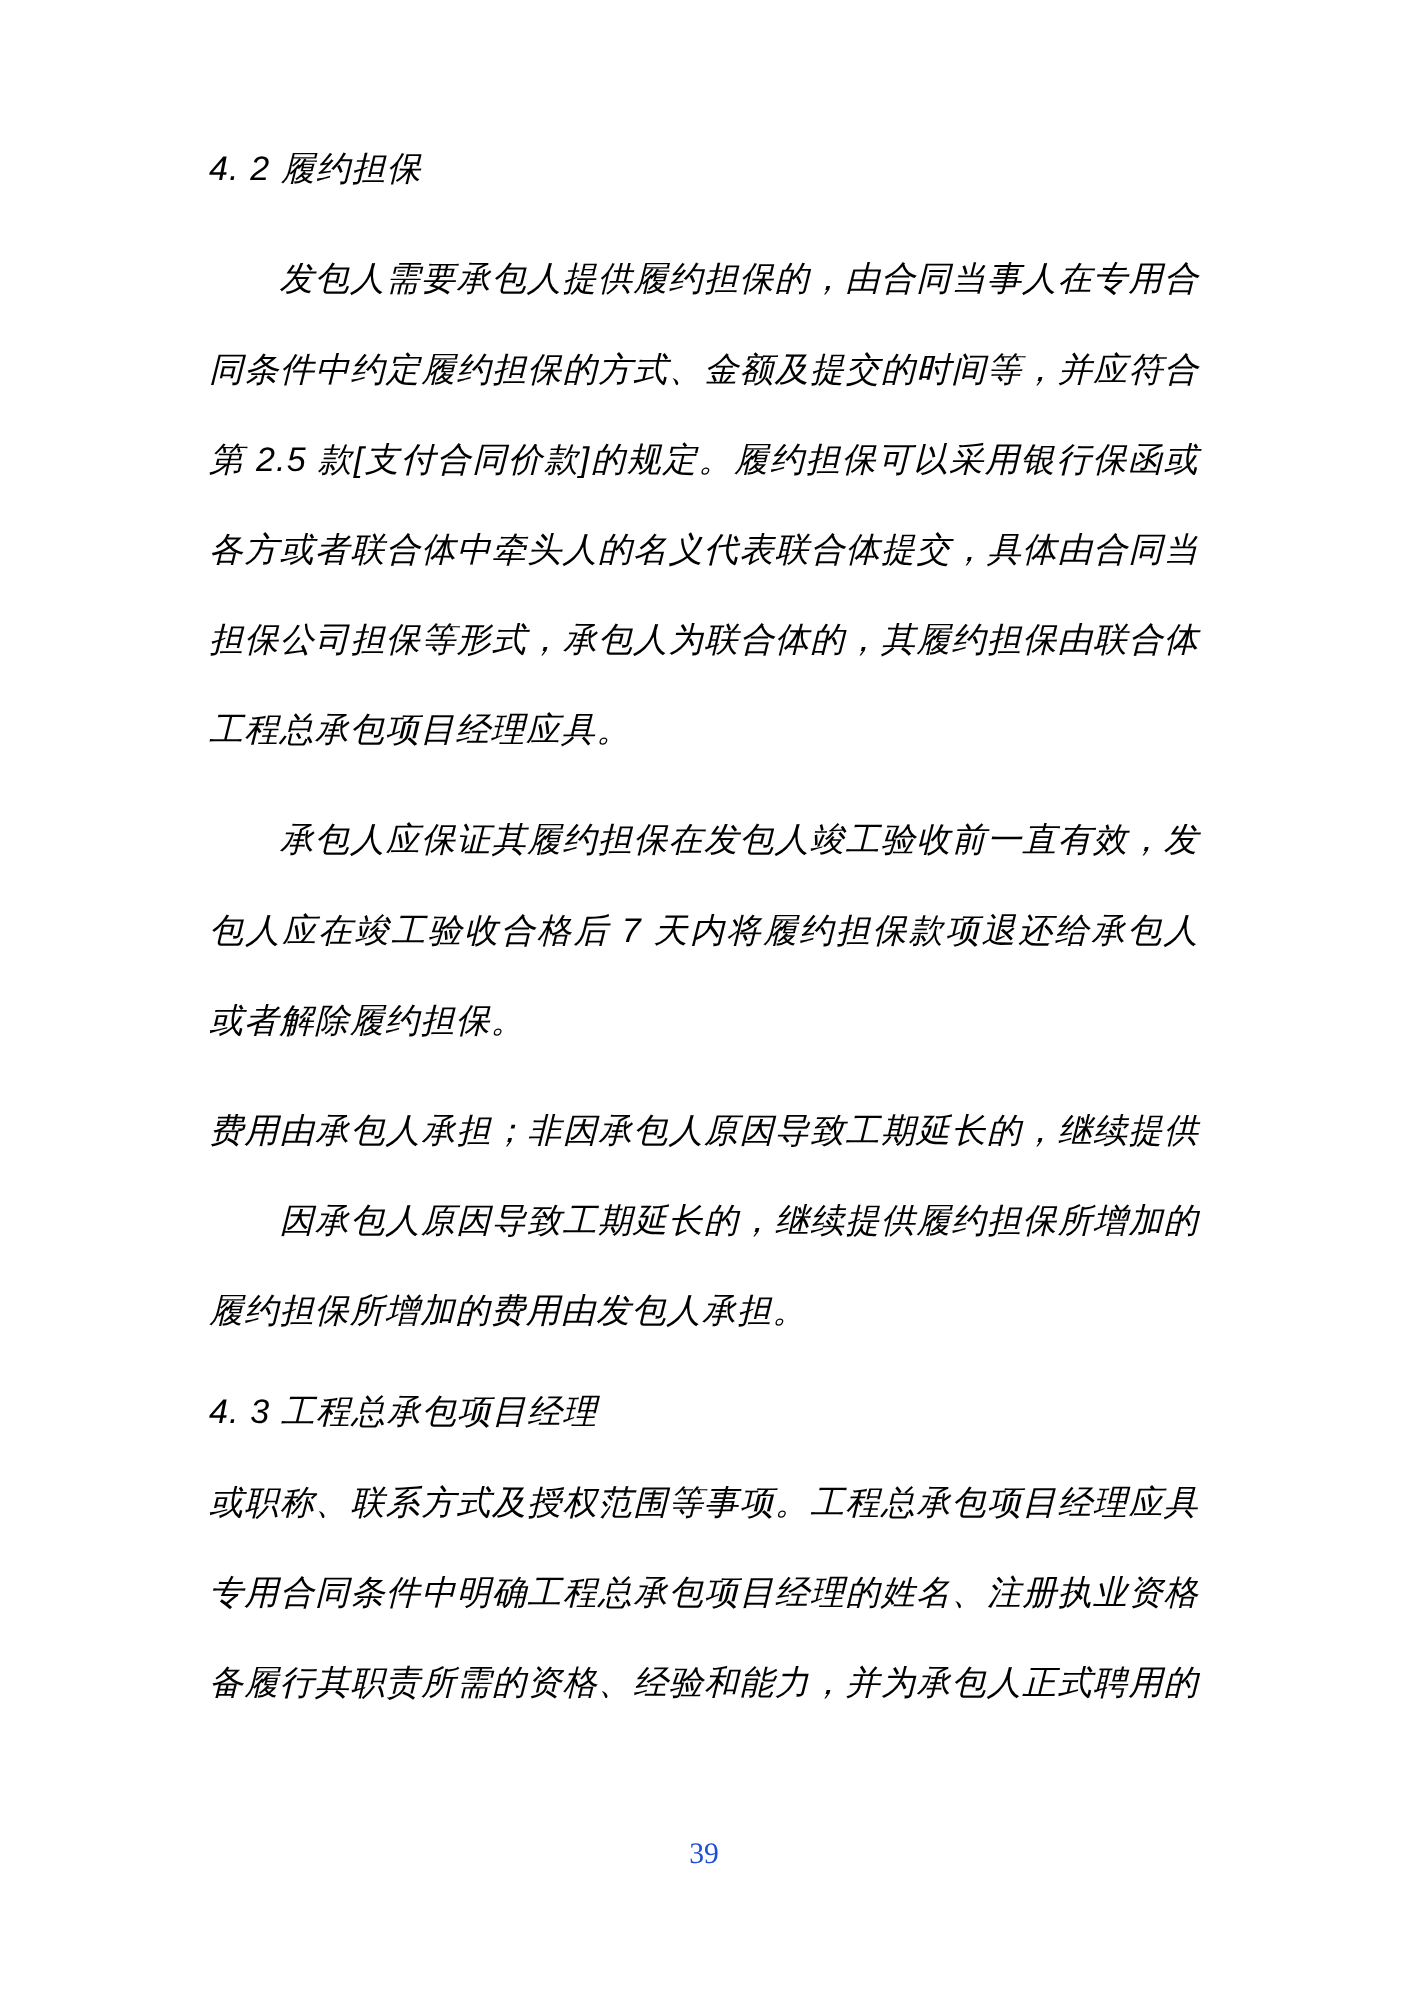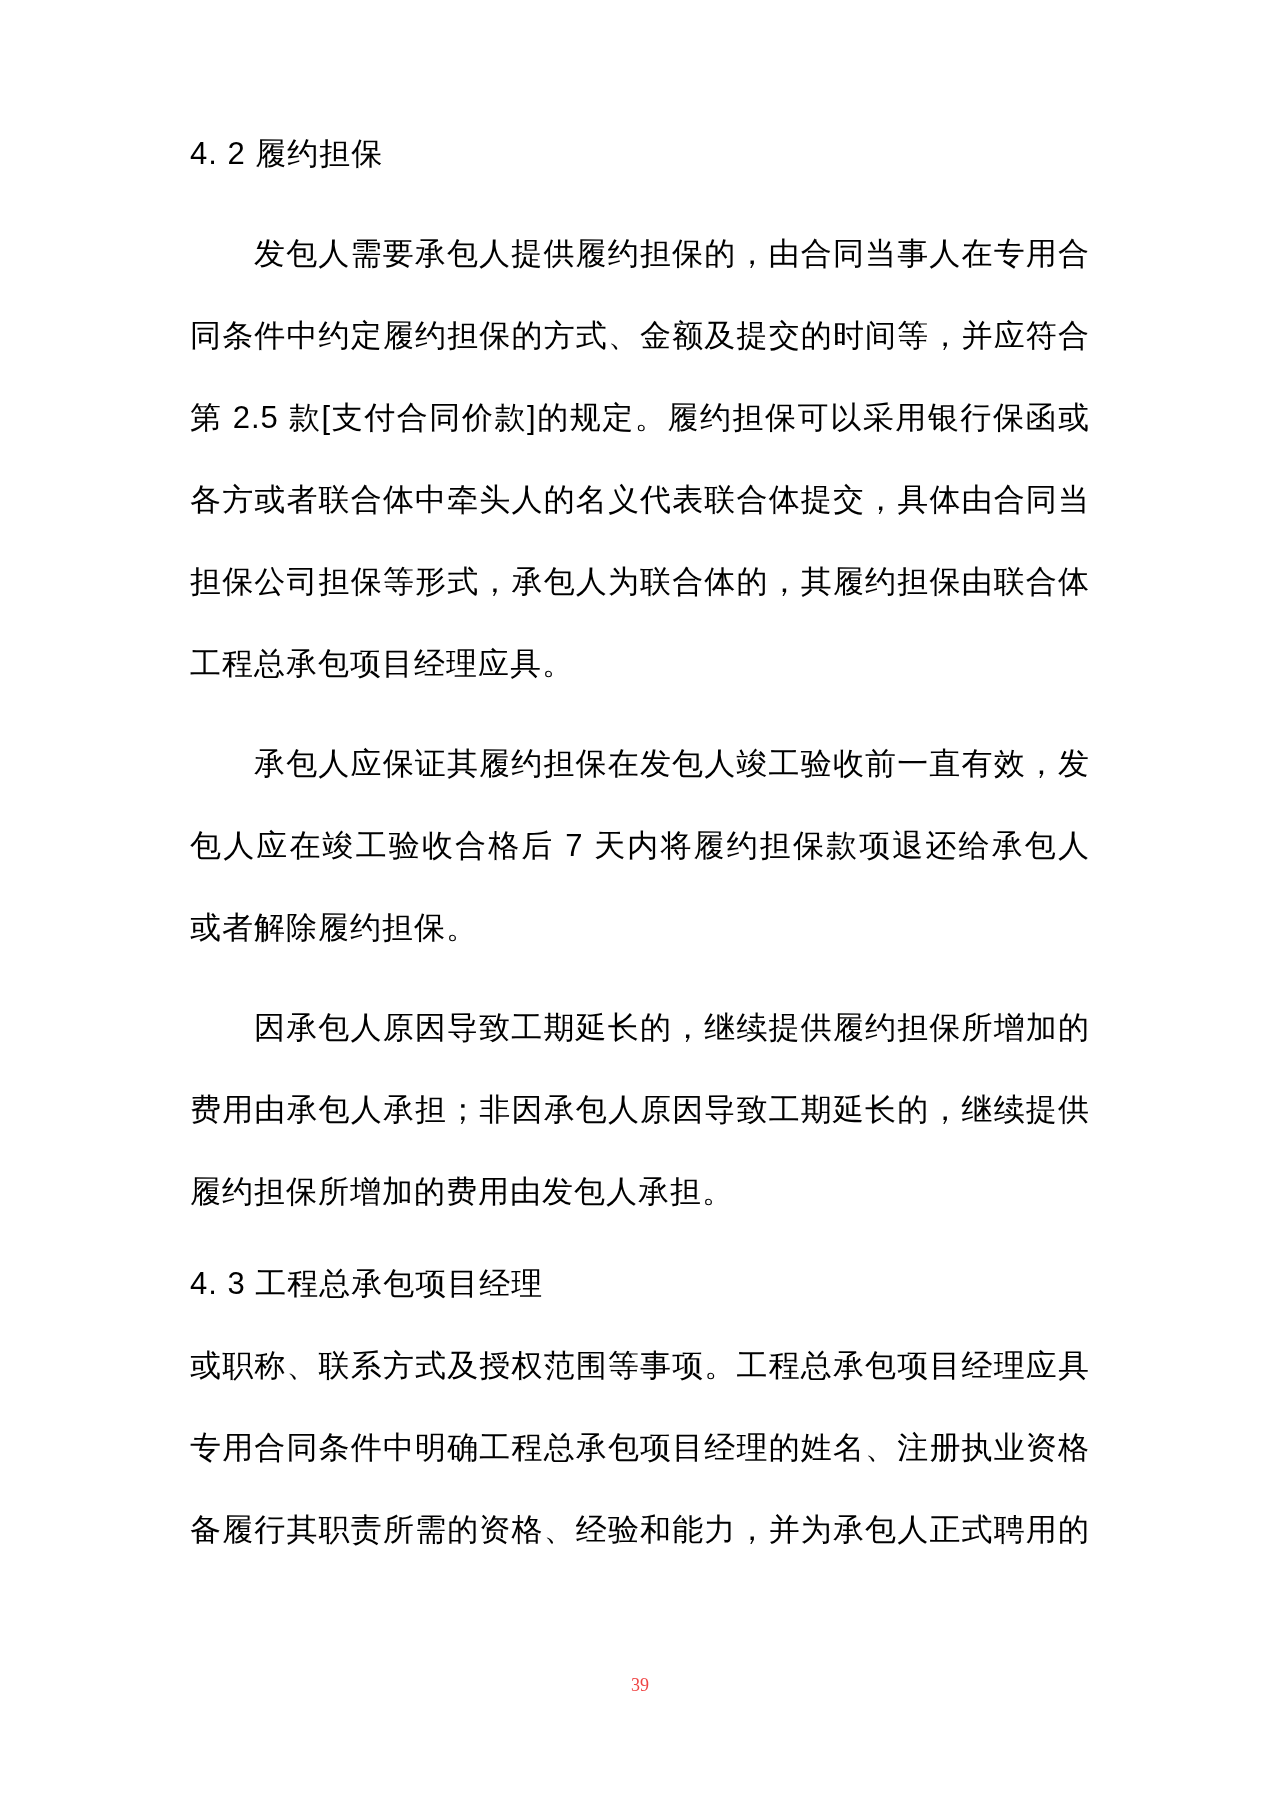--- a/index.html
+++ b/index.html
@@ -14,20 +14,21 @@
     background: #ffffff;
     color: #000000;
     font-family: "Liberation Sans", sans-serif;
     overflow: hidden;
   }
   .content {
     position: absolute;
     left: 190px;
     top: 113px;
     width: 900px;
+    font-style: italic;
   }
   .block { margin-top: 0; }
   .block.gap-para  { margin-top: 18px; }
   .block.gap-small { margin-top: 10px; }
   .line {
     font-size: 31px;
     line-height: 82px;
     height: 82px;
     letter-spacing: 1px;
     text-align: justify;
@@ -44,23 +45,23 @@
     text-align: left;
     text-align-last: left;
   }
   .page-number {
     position: absolute;
     left: 0;
     right: 0;
     top: 1671px;
     text-align: center;
     font-family: "Liberation Serif", serif;
-    font-size: 18px;
+    font-size: 27px;
     line-height: 28px;
-    color: #ef4444;
+    color: #1d4ed8;
   }
 </style>
 </head>
 <body>
 
 <div class="page">
   <div class="content" id="doc-content">
       <div class="block heading gap-none">
         <div class="line nofill">4. 2 履约担保</div>
       </div>
@@ -71,22 +72,22 @@
         <div class="line">各方或者联合体中牵头人的名义代表联合体提交，具体由合同当</div>
         <div class="line">担保公司担保等形式，承包人为联合体的，其履约担保由联合体</div>
         <div class="line nofill">工程总承包项目经理应具。</div>
       </div>
       <div class="block para gap-para">
         <div class="line indent">承包人应保证其履约担保在发包人竣工验收前一直有效，发</div>
         <div class="line">包人应在竣工验收合格后 7 天内将履约担保款项退还给承包人</div>
         <div class="line nofill">或者解除履约担保。</div>
       </div>
       <div class="block para gap-para">
+        <div class="line">费用由承包人承担；非因承包人原因导致工期延长的，继续提供</div>
         <div class="line indent">因承包人原因导致工期延长的，继续提供履约担保所增加的</div>
-        <div class="line">费用由承包人承担；非因承包人原因导致工期延长的，继续提供</div>
         <div class="line nofill">履约担保所增加的费用由发包人承担。</div>
       </div>
       <div class="block heading gap-small">
         <div class="line nofill">4. 3 工程总承包项目经理</div>
       </div>
       <div class="block para gap-none">
         <div class="line">或职称、联系方式及授权范围等事项。工程总承包项目经理应具</div>
         <div class="line">专用合同条件中明确工程总承包项目经理的姓名、注册执业资格</div>
         <div class="line">备履行其职责所需的资格、经验和能力，并为承包人正式聘用的</div>
       </div>

